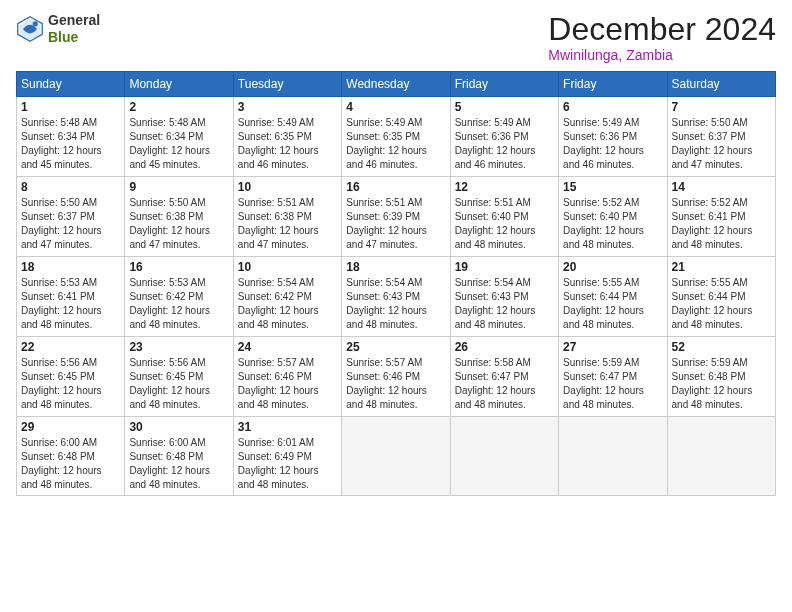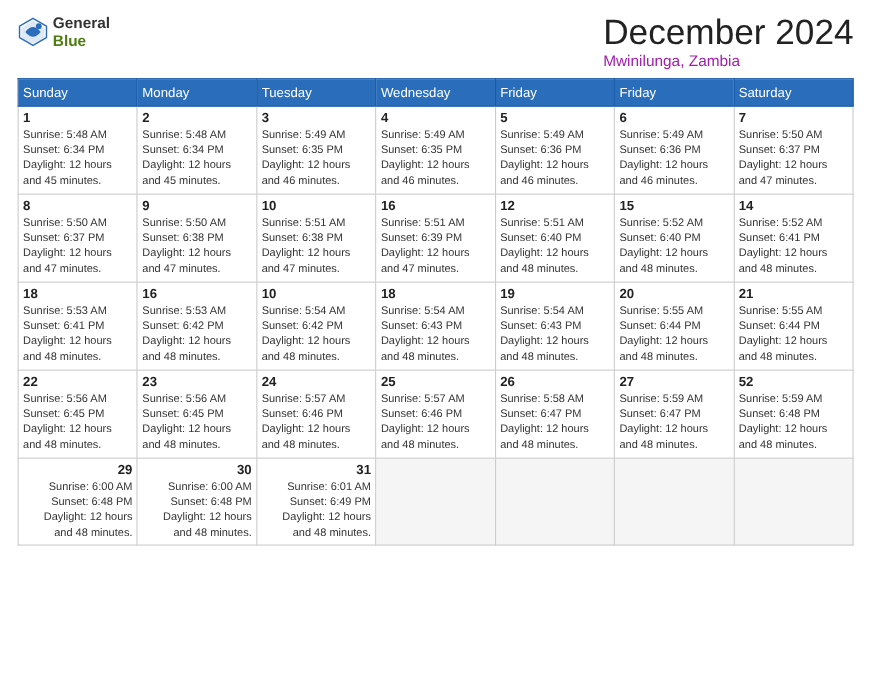--- a/index.html
+++ b/index.html
@@ -73,21 +73,20 @@
       font-size: 9.5px;
       color: #333;
       height: 80px;
       background: #fff;
     }
     .calendar td.empty {
       background: #f5f5f5;
     }
     .calendar td.last-row {
       height: 72px;
-      text-align: right;
     }
     .day-num {
       font-size: 12px;
       font-weight: bold;
       color: #222;
       display: block;
       margin-bottom: 2px;
     }
     .day-info {
       font-size: 10px;

